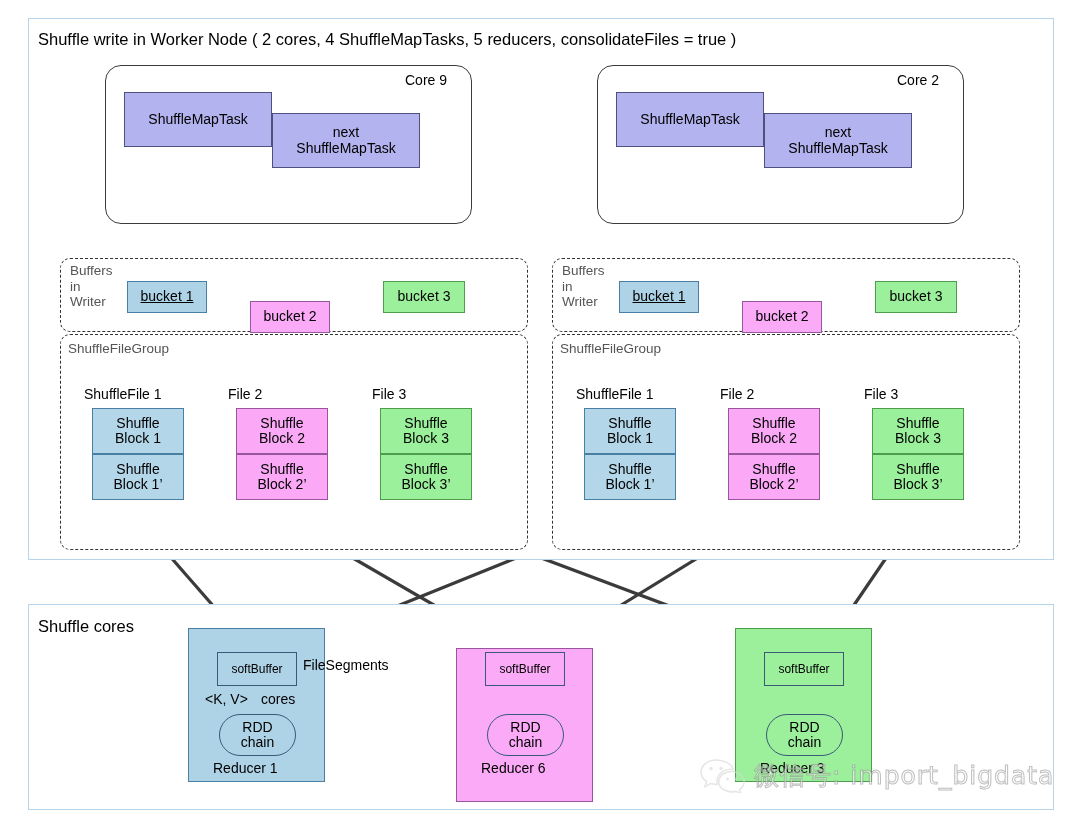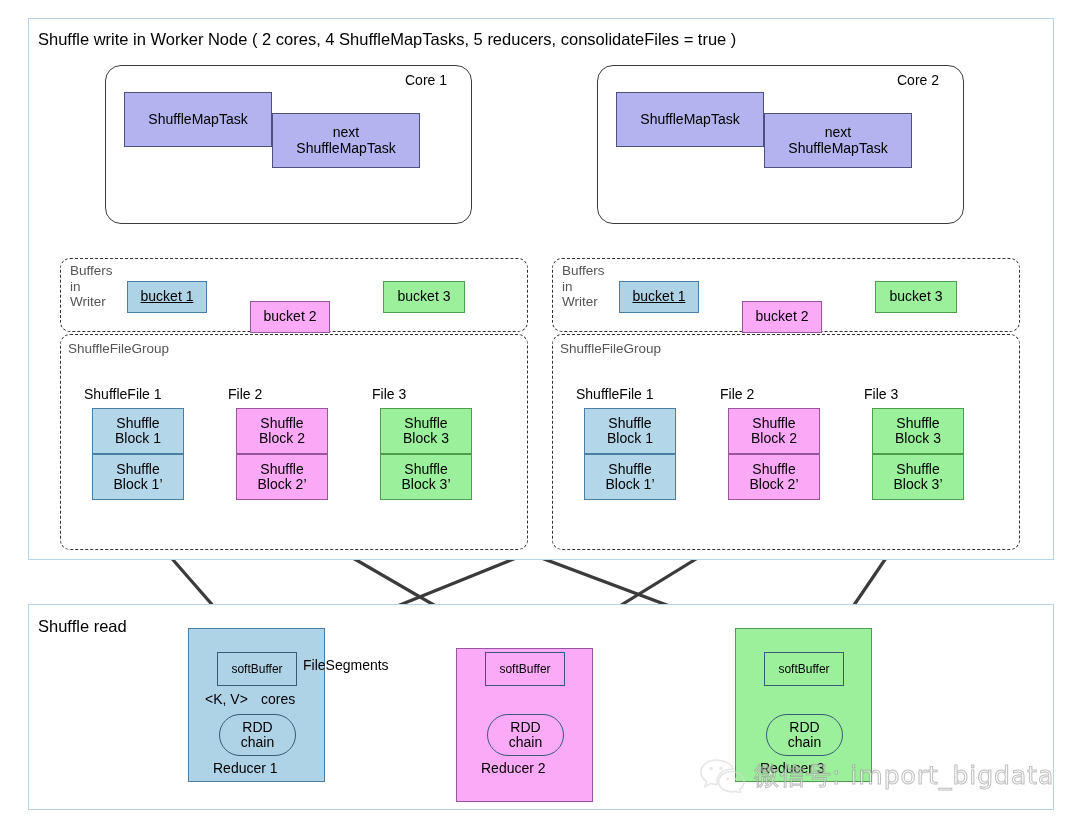--- a/index.html
+++ b/index.html
@@ -134,21 +134,21 @@
       <path d="M800,378 L800,410 L832,410"></path>
       <path d="M854,378 L944,378 L976,410 L976,516 L854,516 Z"></path>
       <path d="M944,378 L944,410 L976,410"></path>
     </g>
   </svg>
 
   <div class="section" style="left:28px;top:18px;width:1024px;height:540px;"></div>
   <div class="lbl sec-title" style="left:38px;top:30px;">Shuffle write in Worker Node ( 2 cores, 4 ShuffleMapTasks, 5 reducers, consolidateFiles = true )</div>
 
   <div class="core" style="left:105px;top:65px;width:365px;height:157px;"></div>
-  <div class="lbl core-title" style="left:405px;top:72px;">Core 1</div>
+  <div class="lbl core-title" style="left:405px;top:72px;">Core 9</div>
 
   <div class="node task box-txt" style="left:124px;top:92px;width:148px;height:55px;">ShuffleMapTask</div>
   <div class="node task box-txt" style="left:272px;top:113px;width:148px;height:55px;">next<br>ShuffleMapTask</div>
 
   <div class="dashgrp" style="left:60px;top:258px;width:466px;height:72px;"></div>
   <div class="lbl grp-label" style="left:70px;top:263px;">Buffers<br>in<br>Writer</div>
 
   <div class="node blue box-txt" style="left:127px;top:281px;width:80px;height:32px;">bucket 1</div>
   <div class="node pink box-txt" style="left:250px;top:281px;width:80px;height:32px;">bucket 2</div>
   <div class="node green box-txt" style="left:383px;top:281px;width:82px;height:32px;">bucket 3</div>
@@ -190,34 +190,34 @@
 
   <div class="fname" style="left:720px;top:386px;">File 2</div>
   <div class="node pinklite box-txt" style="left:728px;top:408px;width:92px;height:46px;">Shuffle<br>Block 2</div>
   <div class="node pinklite box-txt" style="left:728px;top:454px;width:92px;height:46px;">Shuffle<br>Block 2’</div>
 
   <div class="fname" style="left:864px;top:386px;">File 3</div>
   <div class="node greenlite box-txt" style="left:872px;top:408px;width:92px;height:46px;">Shuffle<br>Block 3</div>
   <div class="node greenlite box-txt" style="left:872px;top:454px;width:92px;height:46px;">Shuffle<br>Block 3’</div>
 
   <div class="section" style="left:28px;top:604px;width:1024px;height:204px;"></div>
-  <div class="lbl sec-title" style="left:38px;top:617px;">Shuffle read</div>
+  <div class="lbl sec-title" style="left:38px;top:617px;">Shuffle cores</div>
 
   <div class="node blue" style="left:188px;top:628px;width:137px;height:154px;"></div>
   <div class="sbuf" style="left:217px;top:652px;width:78px;height:32px;">softBuffer</div>
   <div class="lbl" style="left:303px;top:657px;font-size:14px;">FileSegments</div>
   <div class="lbl" style="left:205px;top:691px;font-size:14px;">&lt;K, V&gt;</div>
   <div class="lbl" style="left:261px;top:691px;font-size:14px;">cores</div>
   <div class="rdd" style="left:219px;top:714px;width:75px;height:40px;">RDD<br>chain</div>
   <div class="lbl" style="left:213px;top:760px;font-size:14px;">Reducer 1</div>
 
   <div class="node pink" style="left:456px;top:628px;width:137px;height:154px;"></div>
   <div class="sbuf" style="left:485px;top:652px;width:78px;height:32px;">softBuffer</div>
   <div class="rdd" style="left:487px;top:714px;width:75px;height:40px;">RDD<br>chain</div>
-  <div class="lbl" style="left:481px;top:760px;font-size:14px;">Reducer 2</div>
+  <div class="lbl" style="left:481px;top:760px;font-size:14px;">Reducer 6</div>
 
   <div class="node green" style="left:735px;top:628px;width:137px;height:154px;"></div>
   <div class="sbuf" style="left:764px;top:652px;width:78px;height:32px;">softBuffer</div>
   <div class="rdd" style="left:766px;top:714px;width:75px;height:40px;">RDD<br>chain</div>
   <div class="lbl" style="left:760px;top:760px;font-size:14px;">Reducer 3</div>
 
   <div id="watermark">
     <svg width="46" height="36" viewBox="0 0 46 36">
       <path d="M16,3 C7.7,3 1,8.4 1,15.1 c0,3.8 2.2,7.2 5.6,9.4 L5,29.6 l5.6-3 c1.7,.5 3.5,.8 5.4,.8 .5,0 1,0 1.5-.1 -.4-1-.6-2-.6-3.1 C16.9,17.6 23.4,12.3 31.4,12.3 c.6,0 1.2,0 1.8,.1 C31.5,6.9 24.4,3 16,3 z" fill="none" stroke="#d8d8d8" stroke-width="1.6"></path>
       <circle cx="11" cy="11.5" r="1.7" fill="#d8d8d8"></circle>

